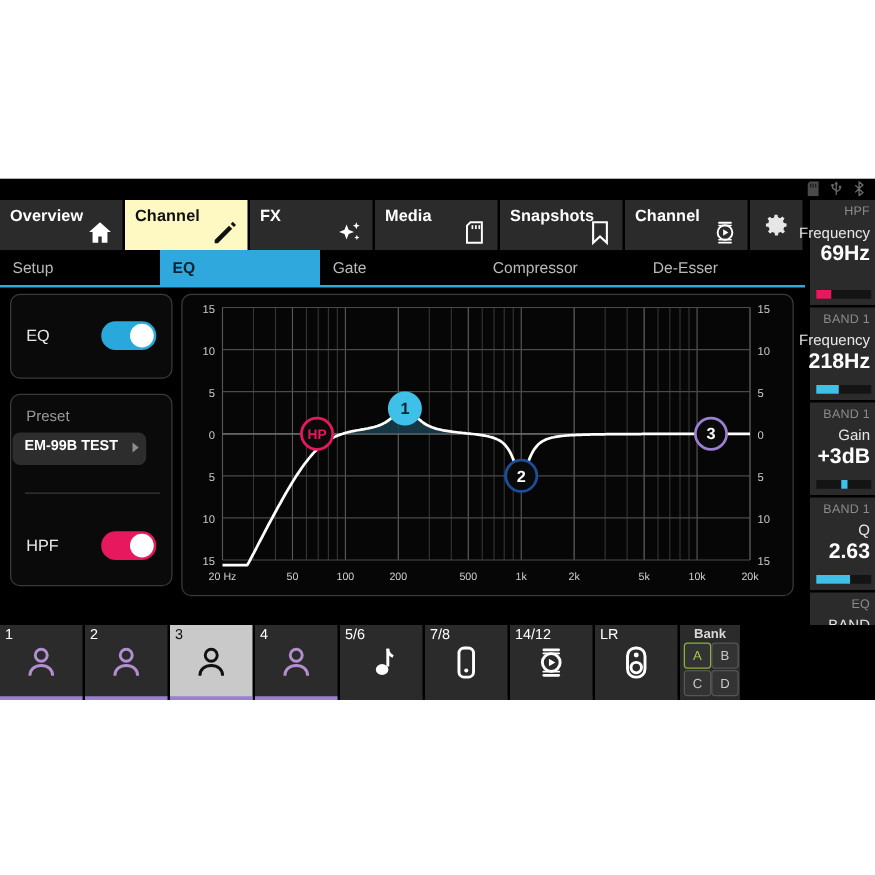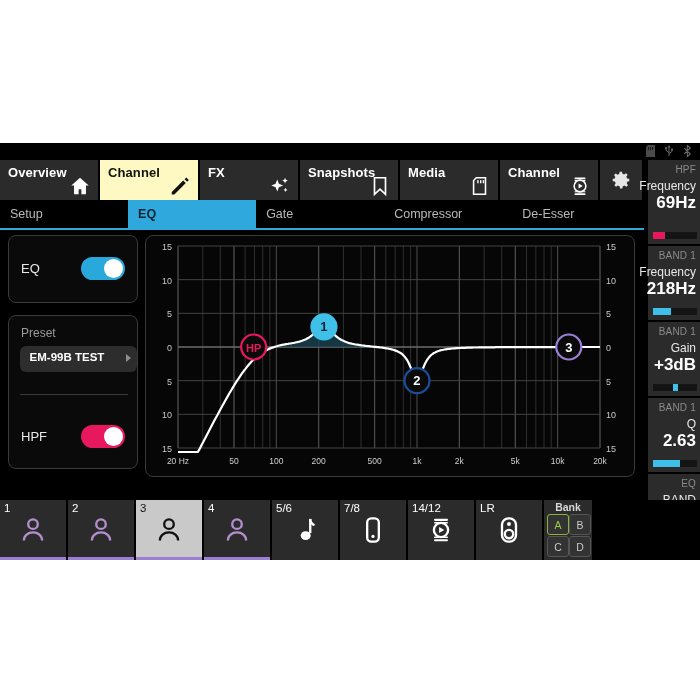--- a/index.html
+++ b/index.html
@@ -27,21 +27,21 @@
   .stab{height:28px;display:flex;align-items:center;padding-left:10px;color:#b9b9b9;font-size:12.5px;background:#000;}
   .stab.active{background:#2fa8dd;color:#08222e;font-weight:bold;}
 
   
   .leftcol{position:absolute;left:8px;top:92px;width:130px;}
   .card{background:#0a0a0a;border:1px solid #3a3a3a;border-radius:8px;}
   .card-eq{height:66px;position:relative;}
   .card-eq .cl{position:absolute;left:12px;top:25px;color:#e8e8e8;font-size:13px;}
   .card-preset{margin-top:12px;height:152px;position:relative;}
   .card-preset .ttl{position:absolute;left:12px;top:10px;color:#9a9a9a;font-size:12px;}
-  .presetbox{position:absolute;left:11px;top:30px;width:117px;height:26px;background:#2d2d2d;border-radius:6px;}
+  .presetbox{position:absolute;left:1px;top:30px;width:107px;height:26px;background:#2d2d2d;border-radius:6px;}
   .presetbox .pv{position:absolute;left:0;top:5px;width:94px;text-align:center;color:#fff;font-size:11.5px;font-weight:bold;}
   .presetbox .arw{position:absolute;right:6px;top:8px;width:0;height:0;border-left:5px solid #8d8d8d;border-top:4px solid transparent;border-bottom:4px solid transparent;}
   .divider{position:absolute;left:11px;top:78px;width:108px;height:1px;background:#3a3a3a;}
   .card-preset .hl{position:absolute;left:12px;top:113px;color:#e8e8e8;font-size:13px;}
 
   .toggle{position:absolute;width:44px;height:23px;border-radius:12px;}
   .toggle .knob{position:absolute;top:2px;right:2px;width:19px;height:19px;border-radius:50%;background:#fff;}
 
   
   .graphwrap{position:absolute;left:145px;top:92px;width:488px;height:240px;
@@ -128,35 +128,35 @@
       <span class="lbl">FX</span>
       <span class="ic">
         <svg viewBox="0 0 24 24">
             <path d="M9 5l1.8 4.6L15.5 11.5 10.8 13.4 9 18l-1.8-4.6L2.5 11.5l4.7-1.9z" fill="#fff"></path>
             <path d="M17.5 3l.9 2.2 2.2.9-2.2.9-.9 2.2-.9-2.2-2.2-.9 2.2-.9z" fill="#fff"></path>
             <path d="M18 14l.7 1.6 1.6.7-1.6.7-.7 1.6-.7-1.6-1.6-.7 1.6-.7z" fill="#fff"></path>
           </svg>
       </span>
     </div>
     <div class="ttab" style="width:98px">
-      <span class="lbl">Snapshots</span>
-      <span class="ic">
-        <svg viewBox="0 0 24 24">
-            <path d="M6 3h12v18l-6-5.5L6 21z" fill="none" stroke="#fff" stroke-width="1.8"></path>
-          </svg>
-      </span>
-    </div>
-    <div class="ttab" style="width:98px">
       <span class="lbl">Media</span>
       <span class="ic">
         <svg viewBox="0 0 24 24">
             <path d="M8 3h10v18H5V6z" fill="none" stroke="#fff" stroke-width="1.7"></path>
             <rect x="9" y="5.6" width="1.5" height="3.4" fill="#fff"></rect>
             <rect x="12" y="5.6" width="1.5" height="3.4" fill="#fff"></rect>
             <rect x="15" y="5.6" width="1.5" height="3.4" fill="#fff"></rect>
+          </svg>
+      </span>
+    </div>
+    <div class="ttab" style="width:98px">
+      <span class="lbl">Snapshots</span>
+      <span class="ic">
+        <svg viewBox="0 0 24 24">
+            <path d="M6 3h12v18l-6-5.5L6 21z" fill="none" stroke="#fff" stroke-width="1.8"></path>
           </svg>
       </span>
     </div>
     <div class="ttab" style="width:98px">
       <span class="lbl">Channel</span>
       <span class="ic">
         <svg viewBox="0 0 24 24">
             <circle cx="12" cy="12" r="6.4" fill="none" stroke="#fff" stroke-width="1.7"></circle>
             <path d="M10.4 9.2l4.6 2.8-4.6 2.8z" fill="#fff"></path>
             <rect x="6" y="2.6" width="12" height="1.7" rx=".8" fill="#fff"></rect>

